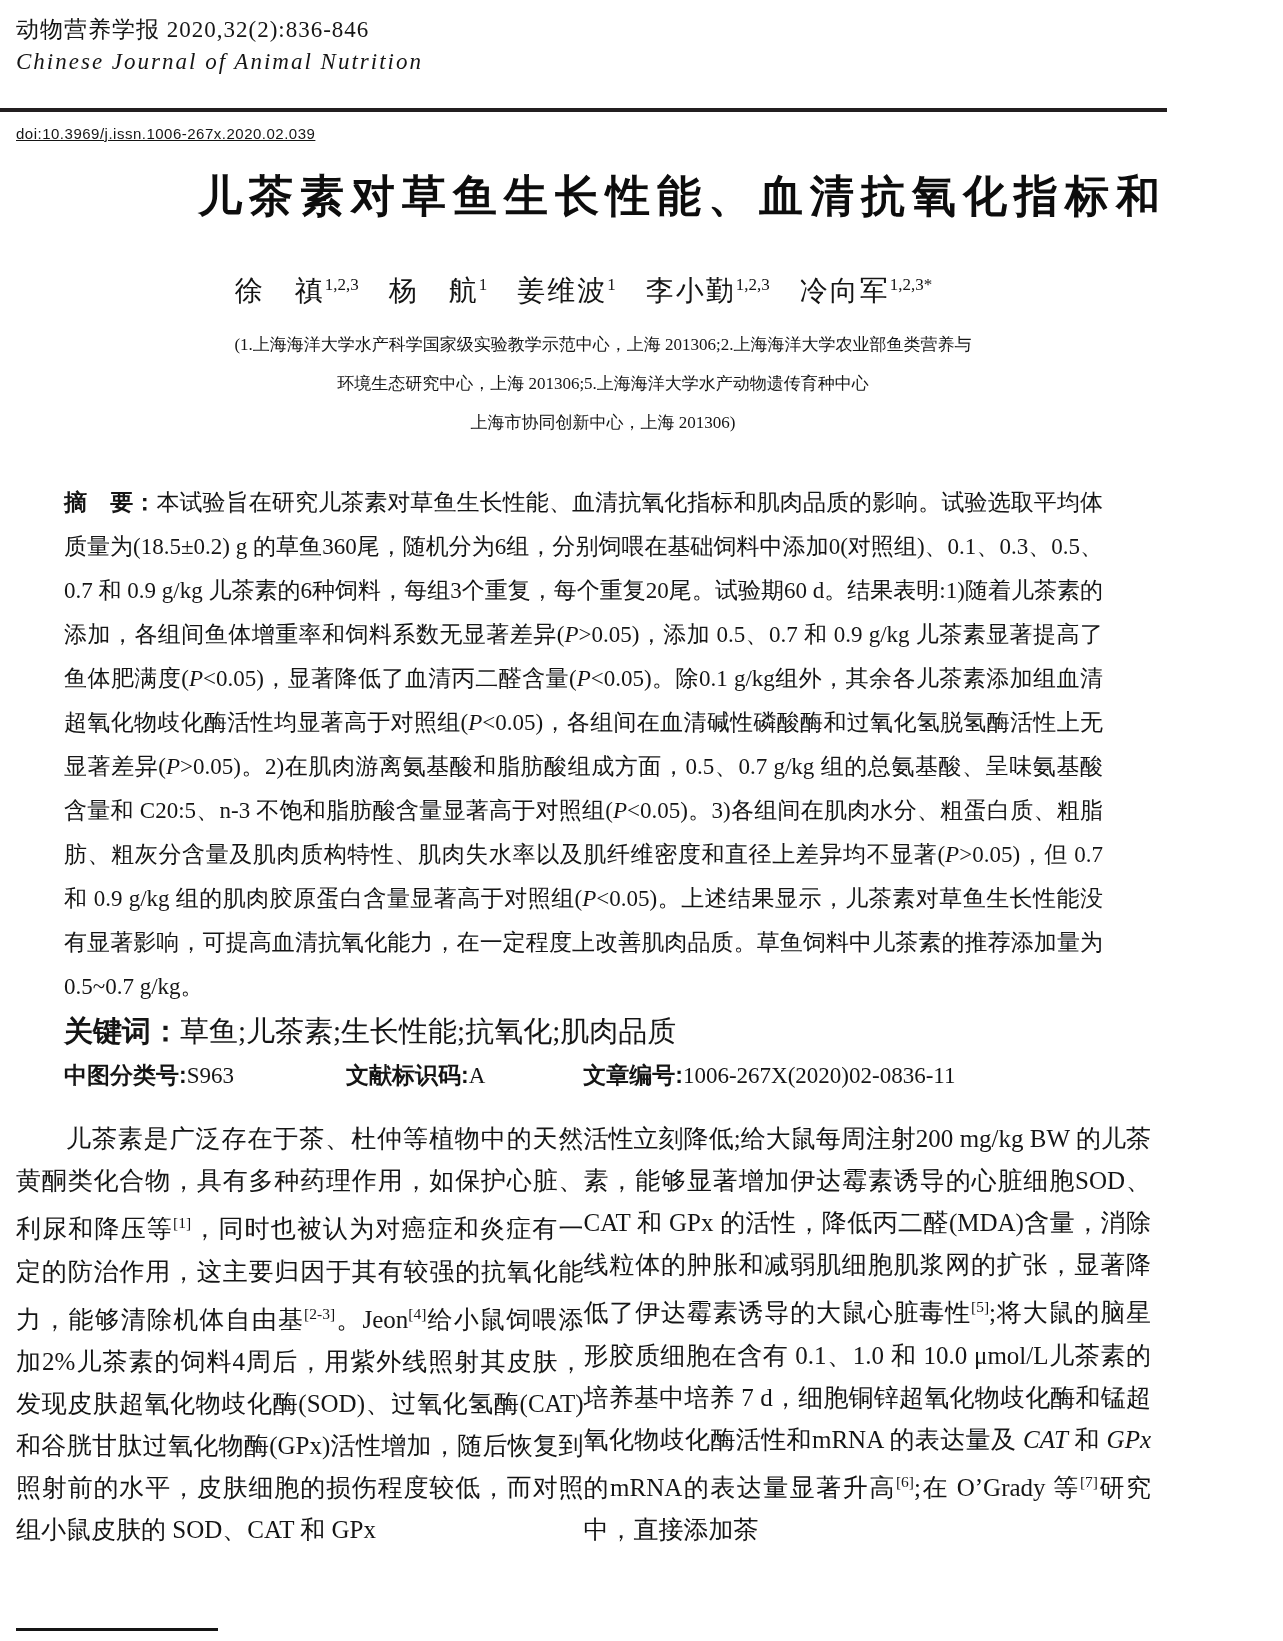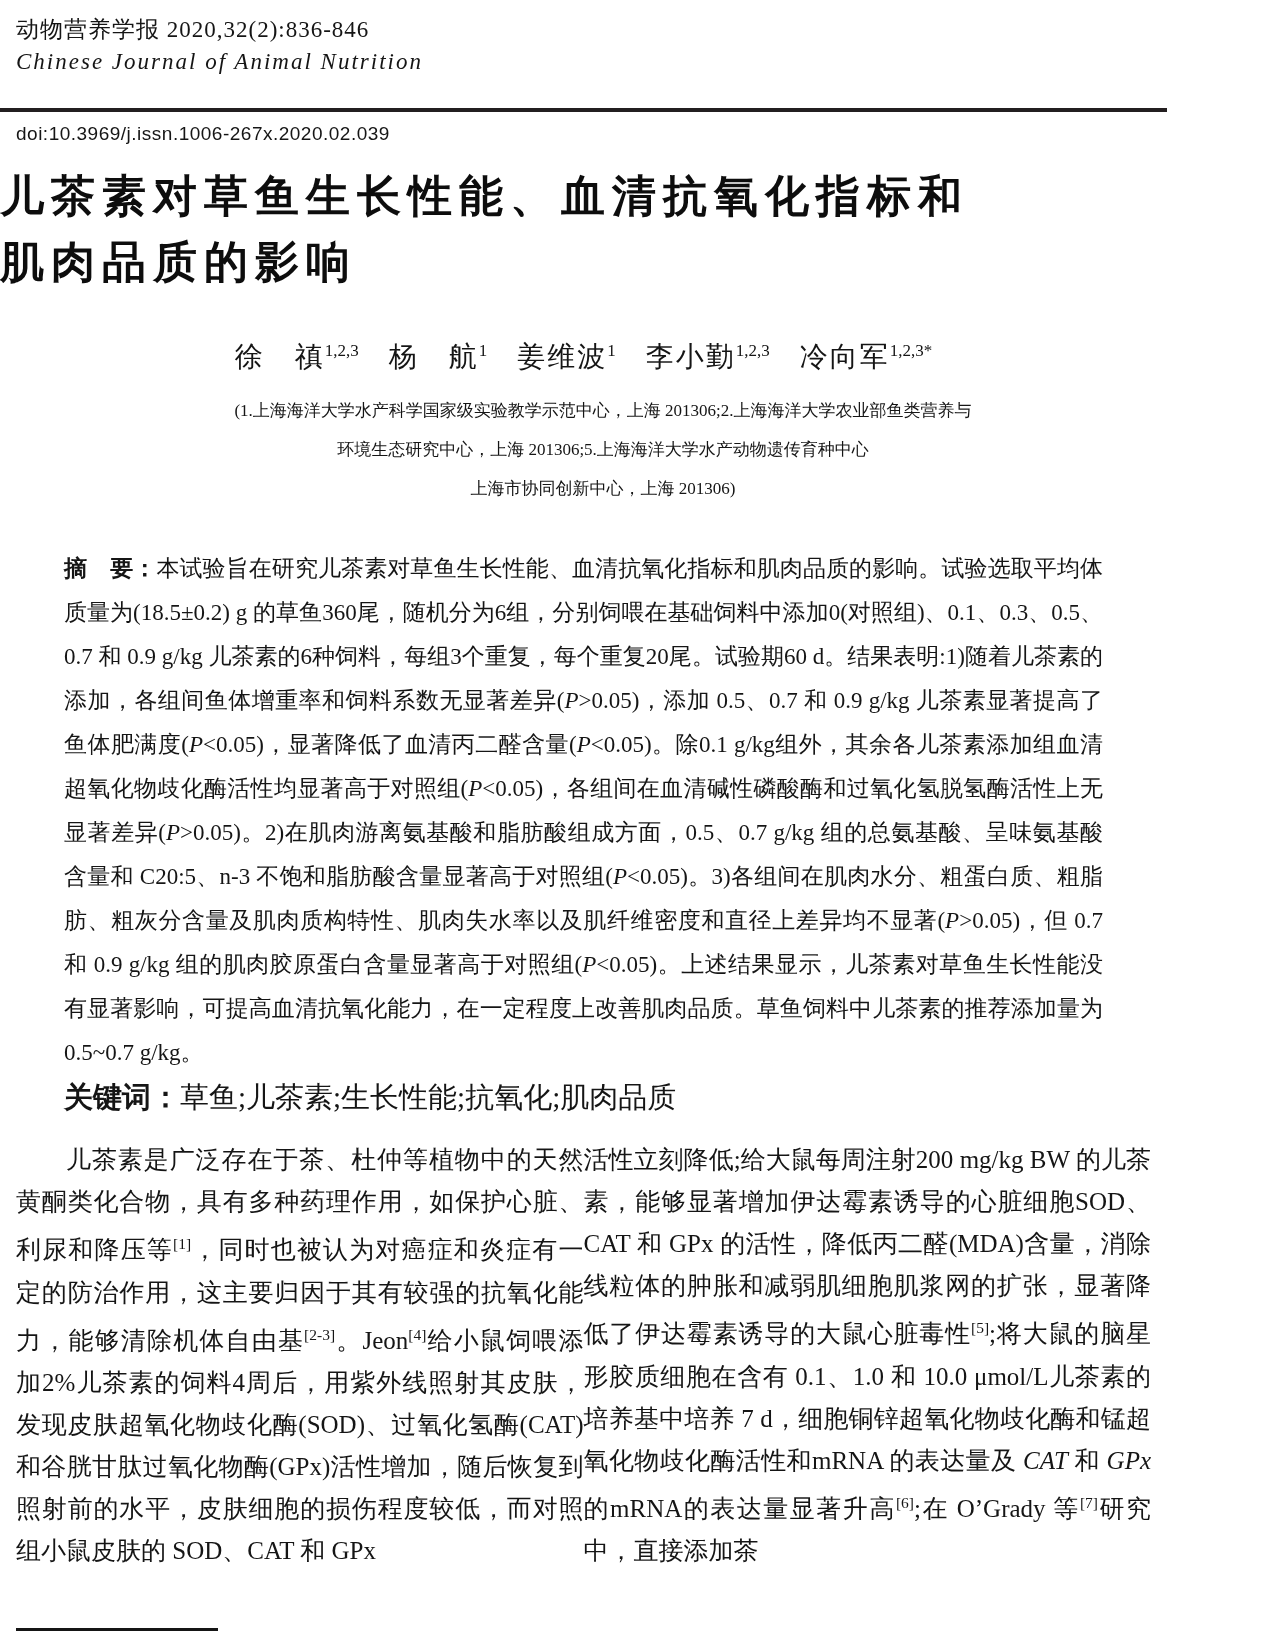--- a/index.html
+++ b/index.html
@@ -8,24 +8,24 @@
     position:relative; width:1167px; height:1641px; overflow:hidden;
     background:#ffffff; color:#151515;
     font-family:"Liberation Serif","DejaVu Serif",serif;
   }
   .hdr{ padding:14px 0 0 16px; }
   .jcn{ font-size:23px; line-height:32px; letter-spacing:1px; }
   .jen{ font-size:23px; line-height:32px; font-style:italic; letter-spacing:2px; }
   .rule{ margin:30px auto 0 auto; width:1255px; height:4px; background:#231f20; }
   .doi{
     margin:9px 0 0 16px; font-family:"Liberation Sans","DejaVu Sans",sans-serif;
-    font-size:19px; line-height:26px; letter-spacing:0.5px;
+    font-size:15px; line-height:26px; letter-spacing:0.5px;text-decoration:underline;
   }
   .title{
-    margin-top:16px; text-align:left;
+    margin-top:16px; text-align:right;
     font-family:"Liberation Sans","DejaVu Sans",sans-serif;
     font-weight:bold; font-size:44px; line-height:66px; letter-spacing:7px; color:#0d0d0d;
   }
   .tl{ display:block; }
   .authors{ margin-top:36px; text-align:center; font-size:28px; line-height:40px; letter-spacing:2px; }
   .authors sup{ font-size:17px; letter-spacing:0; }
   .affil{ margin-top:14px; text-align:center; font-size:17px; line-height:39px;margin-left:39px; }
   .abstract{
     margin:38px 64px 0 64px; font-size:23px; line-height:44px;
     text-align:justify; text-justify:inter-ideograph;
@@ -53,35 +53,39 @@
     <div class="jcn">动物营养学报 2020,32(2):836-846</div>
     <div class="jen">Chinese Journal of Animal Nutrition</div>
   </header>
 
   <div class="rule"></div>
 
   <div class="doi">doi:10.3969/j.issn.1006-267x.2020.02.039</div>
 
   <h1 class="title">
     <span class="tl">儿茶素对草鱼生长性能、血清抗氧化指标和</span>
-    <span class="tl">肌肉品质的影响</span>
   </h1>
 
   <div class="authors"><span>徐　禛</span><sup>1,2,3</sup><span>　杨　航</span><sup>1</sup><span>　姜维波</span><sup>1</sup><span>　李小勤</span><sup>1,2,3</sup><span>　冷向军</span><sup>1,2,3*</sup></div>
 
   <div class="affil">
     <div>(1.上海海洋大学水产科学国家级实验教学示范中心，上海 201306;2.上海海洋大学农业部鱼类营养与</div>
     <div>环境生态研究中心，上海 201306;5.上海海洋大学水产动物遗传育种中心</div>
     <div>上海市协同创新中心，上海 201306)</div>
   </div>
 
   <div class="abstract"><span class="lab">摘　要：</span><span><span>本试验旨在研究儿茶素对草鱼生长性能、血清抗氧化指标和肌肉品质的影响。试验选取平均体质量为(18.5±0.2) g 的草鱼360尾，随机分为6组，分别饲喂在基础饲料中添加0(对照组)、0.1、0.3、0.5、0.7 和 0.9 g/kg 儿茶素的6种饲料，每组3个重复，每个重复20尾。试验期60 d。结果表明:1)随着儿茶素的添加，各组间鱼体增重率和饲料系数无显著差异(</span><span class="it">P</span><span>&gt;0.05)，添加 0.5、0.7 和 0.9 g/kg 儿茶素显著提高了鱼体肥满度(</span><span class="it">P</span><span>&lt;0.05)，显著降低了血清丙二醛含量(</span><span class="it">P</span><span>&lt;0.05)。除0.1 g/kg组外，其余各儿茶素添加组血清超氧化物歧化酶活性均显著高于对照组(</span><span class="it">P</span><span>&lt;0.05)，各组间在血清碱性磷酸酶和过氧化氢脱氢酶活性上无显著差异(</span><span class="it">P</span><span>&gt;0.05)。2)在肌肉游离氨基酸和脂肪酸组成方面，0.5、0.7 g/kg 组的总氨基酸、呈味氨基酸含量和 C20:5、n-3 不饱和脂肪酸含量显著高于对照组(</span><span class="it">P</span><span>&lt;0.05)。3)各组间在肌肉水分、粗蛋白质、粗脂肪、粗灰分含量及肌肉质构特性、肌肉失水率以及肌纤维密度和直径上差异均不显著(</span><span class="it">P</span><span>&gt;0.05)，但 0.7 和 0.9 g/kg 组的肌肉胶原蛋白含量显著高于对照组(</span><span class="it">P</span><span>&lt;0.05)。上述结果显示，儿茶素对草鱼生长性能没有显著影响，可提高血清抗氧化能力，在一定程度上改善肌肉品质。草鱼饲料中儿茶素的推荐添加量为 0.5~0.7 g/kg。</span></span></div>
 
   <div class="kw"><span class="lab">关键词：</span><span>草鱼;儿茶素;生长性能;抗氧化;肌肉品质</span></div>
 
+  <div class="meta">
+    <span class="mi1"><span class="lab">中图分类号:</span><span>S963</span></span>
+    <span class="mi2"><span class="lab">文献标识码:</span><span>A</span></span>
+    <span><span class="lab">文章编号:</span><span>1006-267X(2020)02-0836-11</span></span>
+  </div>
 
   <div class="cols">
     <div class="col">
       <p class="para indent"><span>儿茶素是广泛存在于茶、杜仲等植物中的天然黄酮类化合物，具有多种药理作用，如保护心脏、利尿和降压等</span><sup>[1]</sup><span>，同时也被认为对癌症和炎症有一定的防治作用，这主要归因于其有较强的抗氧化能力，能够清除机体自由基</span><sup>[2-3]</sup><span>。Jeon</span><sup>[4]</sup><span>给小鼠饲喂添加2%儿茶素的饲料4周后，用紫外线照射其皮肤，发现皮肤超氧化物歧化酶(SOD)、过氧化氢酶(CAT)和谷胱甘肽过氧化物酶(GPx)活性增加，随后恢复到照射前的水平，皮肤细胞的损伤程度较低，而对照组小鼠皮肤的 SOD、CAT 和 GPx</span></p>
     </div>
     <div class="col">
       <p class="para"><span>活性立刻降低;给大鼠每周注射200 mg/kg BW 的儿茶素，能够显著增加伊达霉素诱导的心脏细胞SOD、CAT 和 GPx 的活性，降低丙二醛(MDA)含量，消除线粒体的肿胀和减弱肌细胞肌浆网的扩张，显著降低了伊达霉素诱导的大鼠心脏毒性</span><sup>[5]</sup><span>;将大鼠的脑星形胶质细胞在含有 0.1、1.0 和 10.0 μmol/L儿茶素的培养基中培养 7 d，细胞铜锌超氧化物歧化酶和锰超氧化物歧化酶活性和mRNA 的表达量及 </span><span class="it">CAT</span><span> 和 </span><span class="it">GPx</span><span> 的mRNA的表达量显著升高</span><sup>[6]</sup><span>;在 O’Grady 等</span><sup>[7]</sup><span>研究中，直接添加茶</span></p>
     </div>
   </div>
 

